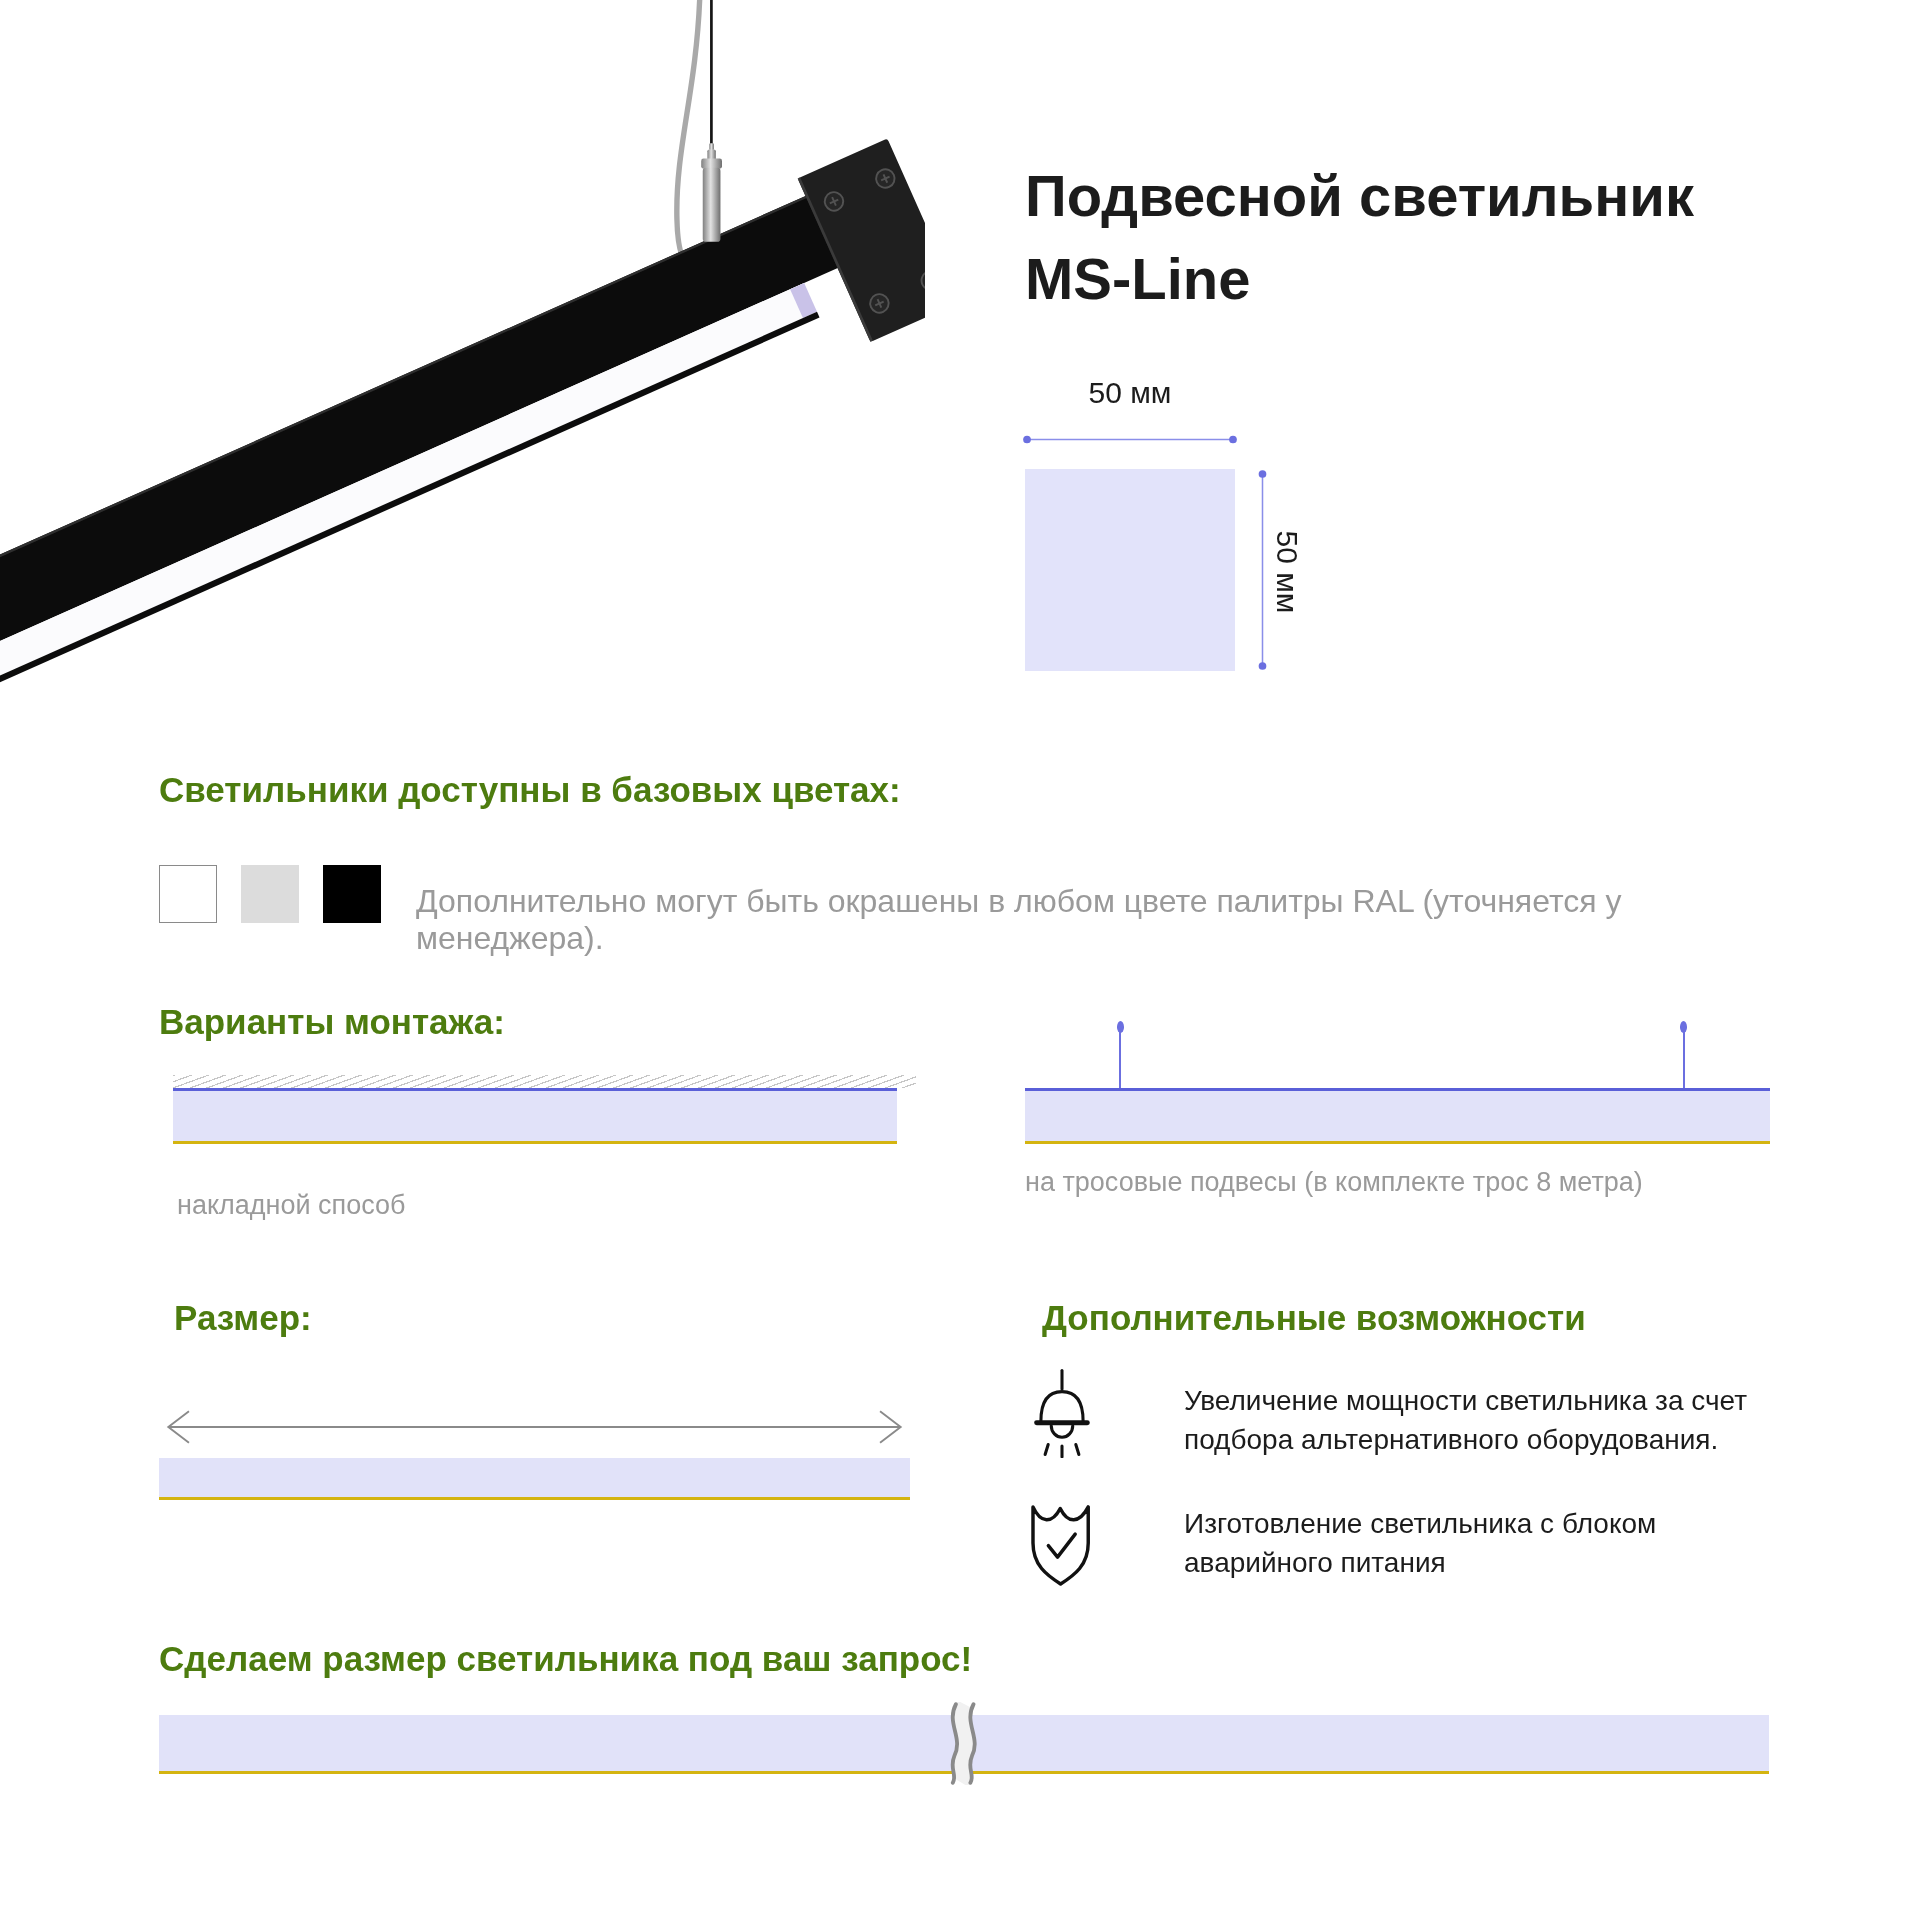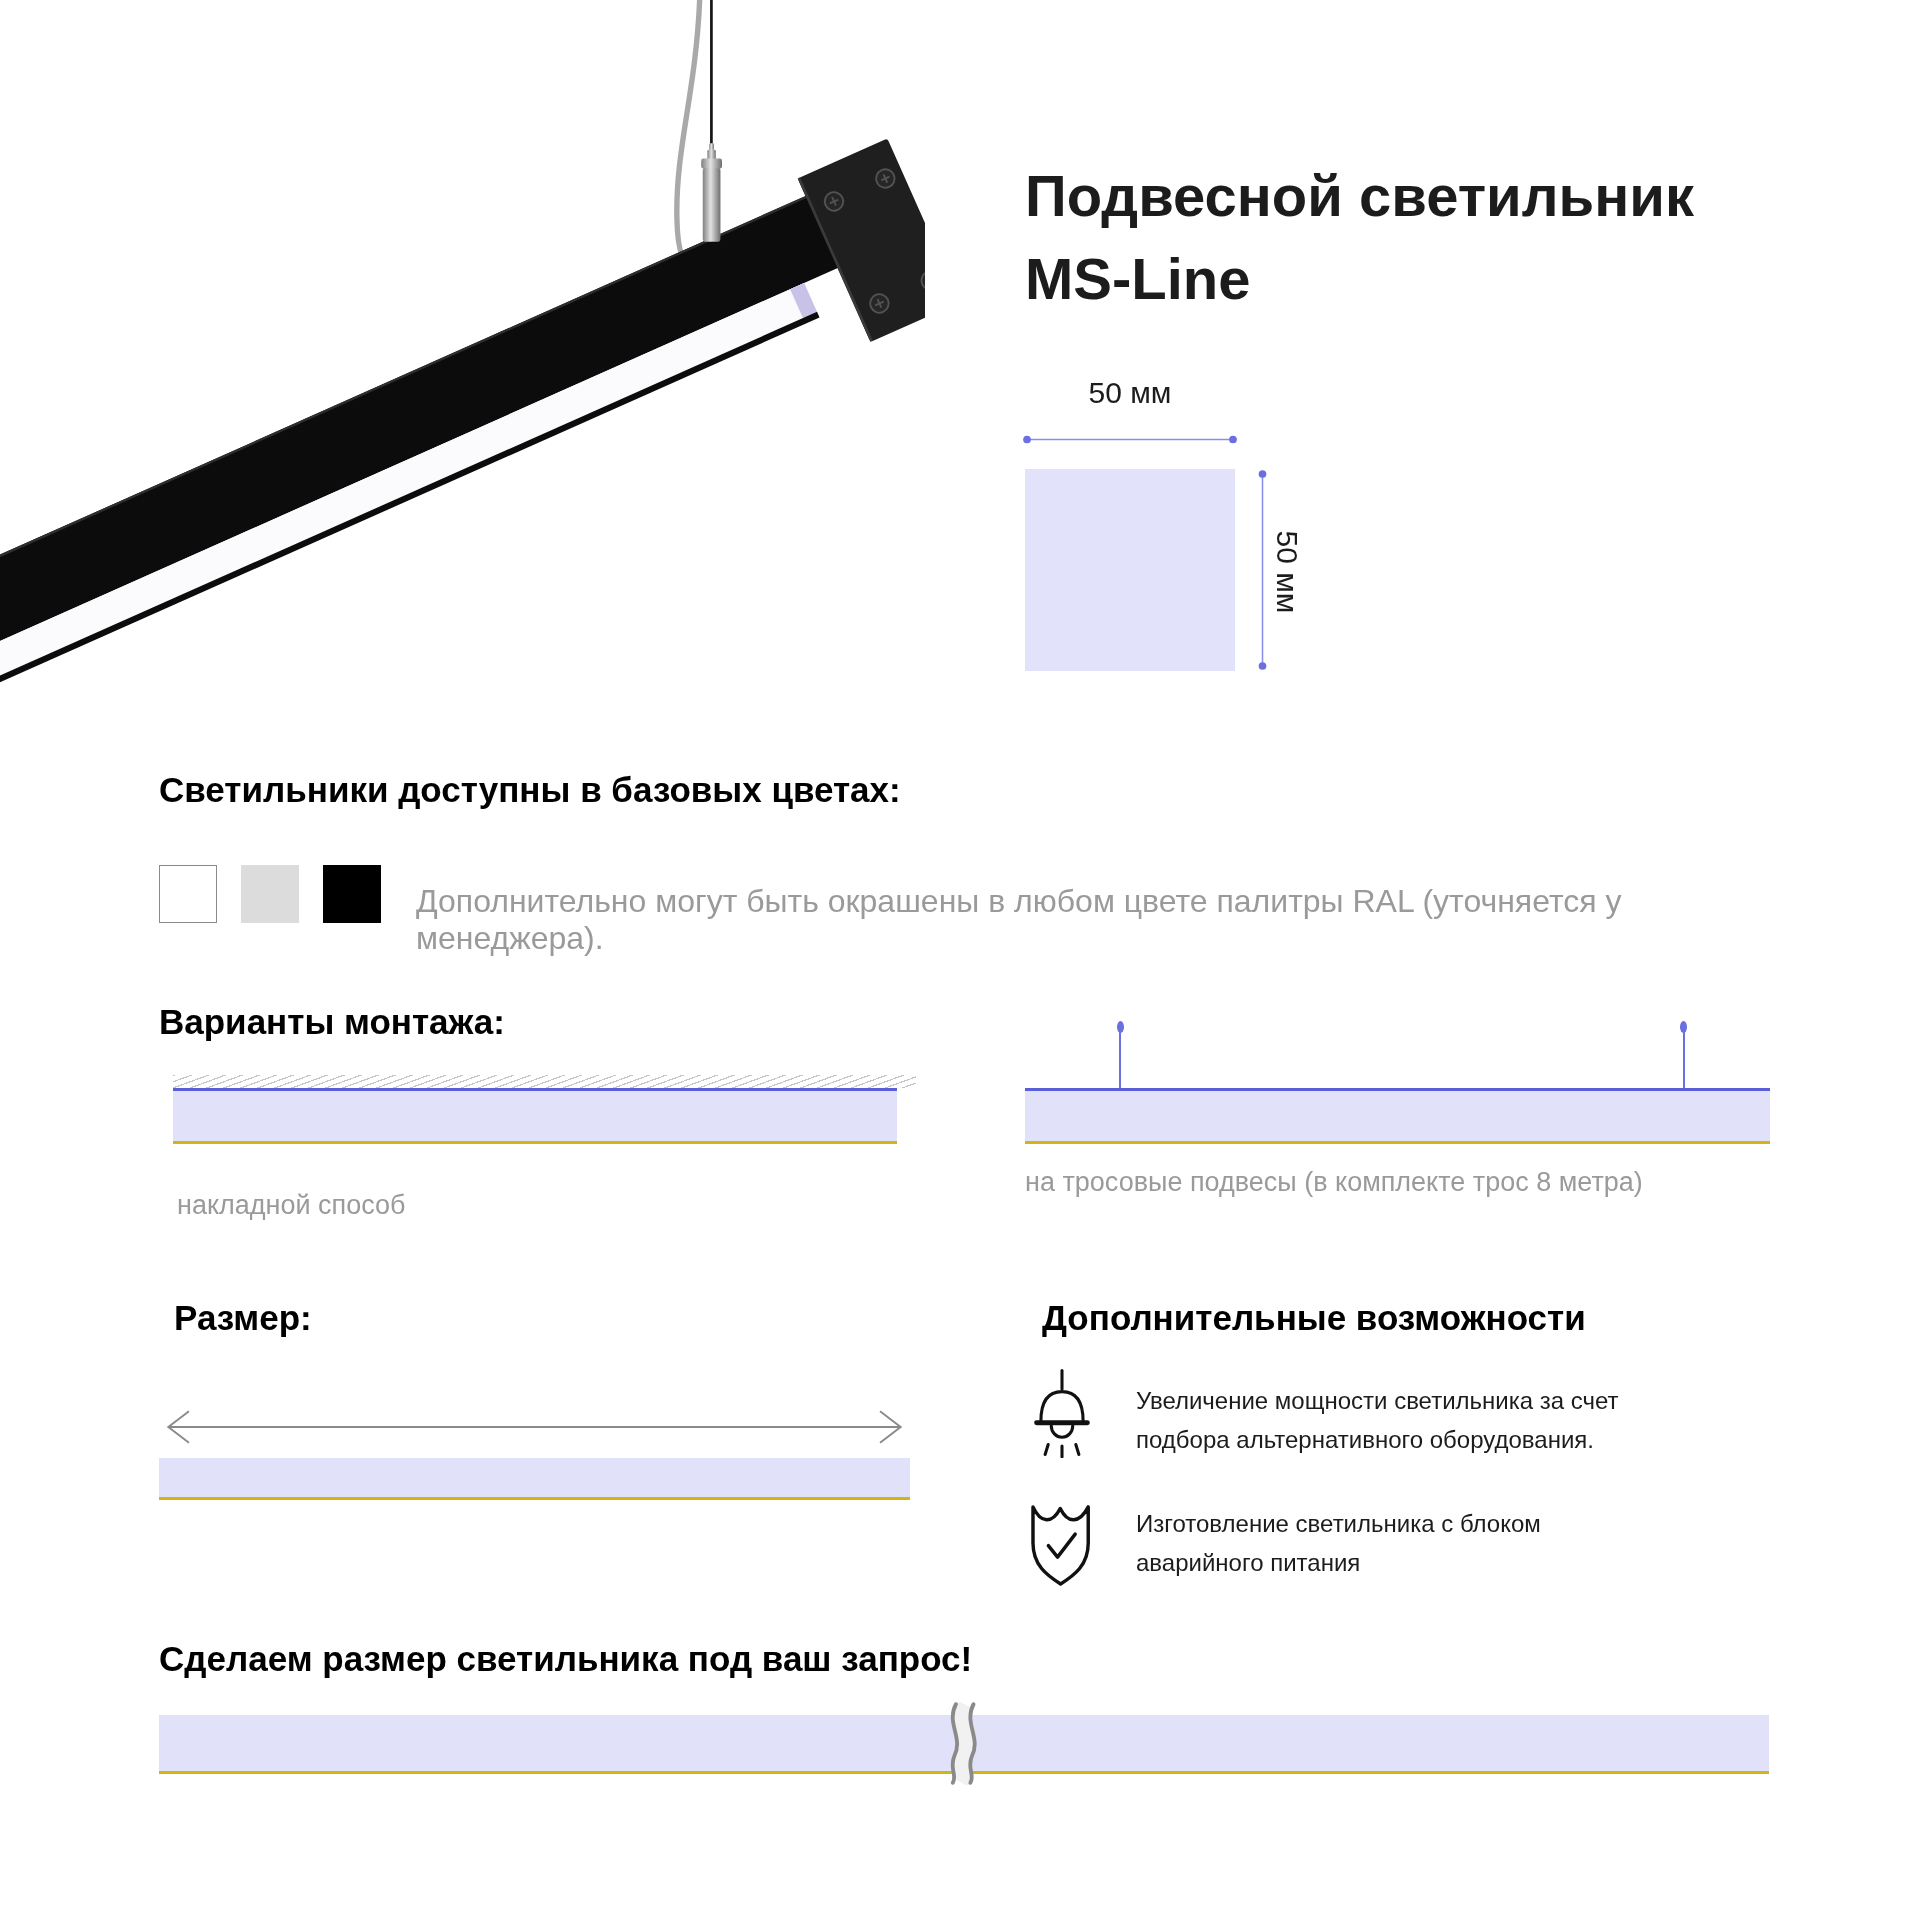--- a/index.html
+++ b/index.html
@@ -1,34 +1,34 @@
 <!DOCTYPE html>
 <html style="font-size:6.2px"><head>
 <meta charset="utf-8">
 <style>
   html,body{margin:0;padding:0;background:#ffffff;}
   .page{position:relative;width:1926px;height:1926px;background:#fff;overflow:hidden;
         font-family:"Liberation Sans","DejaVu Sans",sans-serif;color:#1b1b1b;}
   .abs{position:absolute;}
   .title{font-size:58px;font-weight:700;line-height:83px;color:#1c1c1c;white-space:pre-line;}
-  .heading{font-size:35px;font-weight:bold;color:#000000;}
+  .heading{font-size:35px;font-weight:bold;color:#4d7c0f;}
   .gray{color:#9a9a9a;}
   .note{font-size:32px;}
   .diagram-label{font-size:27px;}
   .range-label{font-size:29px;text-align:center;}
   .dim-label{font-size:30px;color:#1c1c1c;text-align:center;}
   .bar{background:#e1e2f9;border-bottom:3.9px solid #d4b410;}
   .bar-topline{border-top:3.1px solid #5a5fd8;}
   .hatch{background:repeating-linear-gradient(160deg,#c6c6c6 0 1.2px,transparent 1.2px 5.8px);}
   .swatch{width:58px;height:58px;}
   .swatch-bordered{box-sizing:border-box;border:1.5px solid #8a8a8a;}
   .square-fill{background:#e2e3fa;}
   .pin{width:1.9px;background:#6b6fe0;}
   .pin-head{width:7px;height:11.6px;border-radius:50%;background:#6b6fe0;}
-  .feature-text{font-size:24px;line-height:39px;white-space:pre-line;color:#1c1c1c;}
+  .feature-text{font-size:28px;line-height:39px;white-space:pre-line;color:#1c1c1c;margin-left:48px;}
 </style>
 </head>
 <body>
 
 <div class="page">
 
   <svg class="abs" style="left:0;top:0;" width="925" height="770" viewBox="0 0 2400 2000">
     <defs>
       <linearGradient id="steel" x1="0" y1="0" x2="1" y2="0">
         <stop offset="0" stop-color="#808080"></stop>

